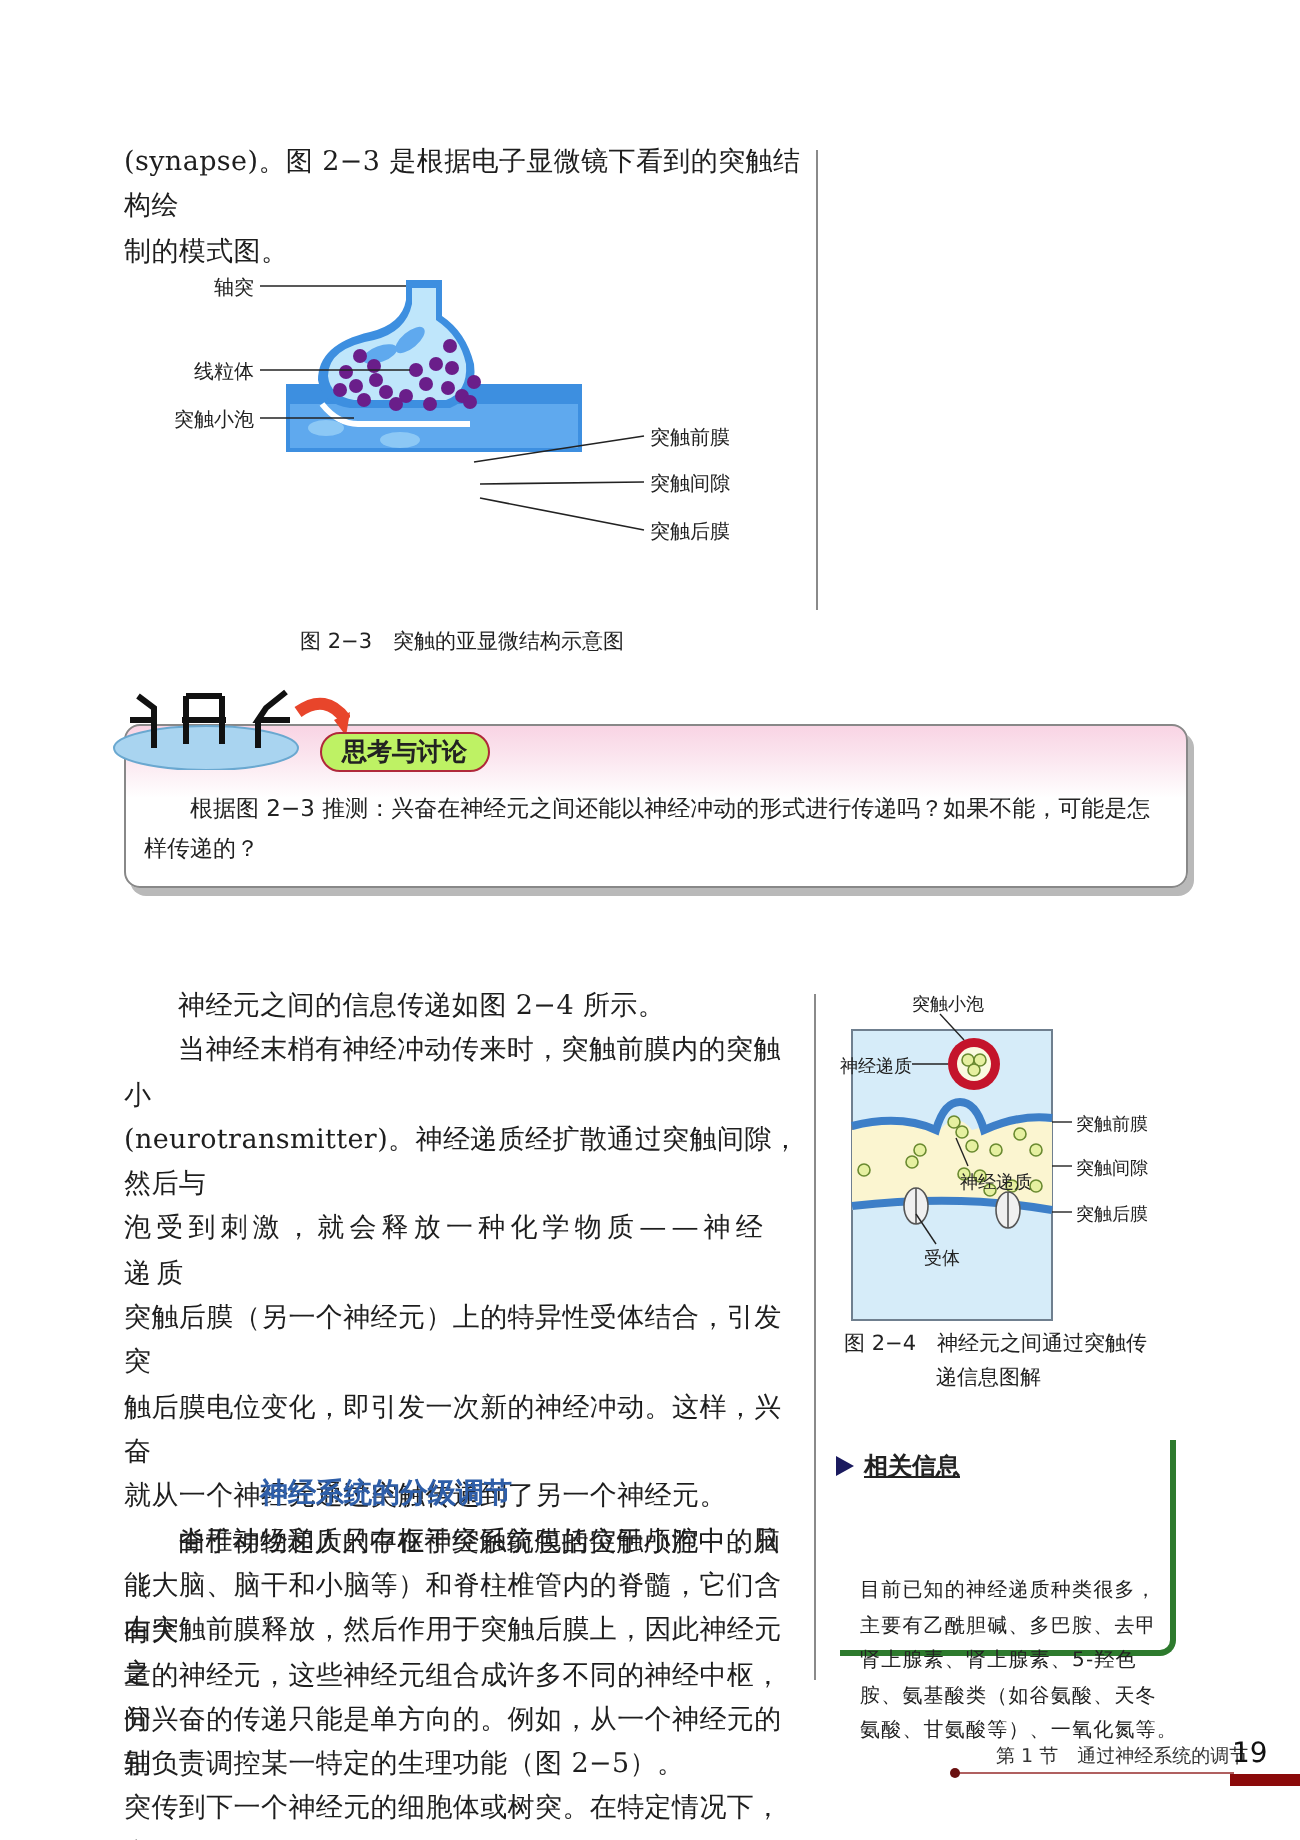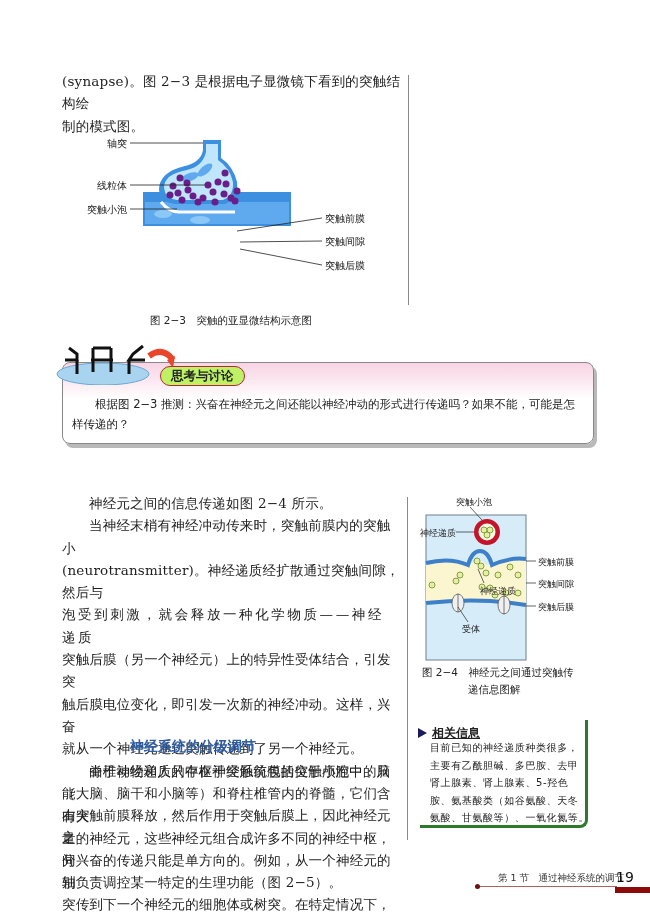--- a/index.html
+++ b/index.html
@@ -35,21 +35,21 @@
 
   
   .sec-title { font-size:14px; font-weight:bold; color:#2e5ea8; font-family:"DejaVu Sans", sans-serif;margin-left:40px; }
 
   
   .info-box {
     left:420px; top:720px; width:165px; height:105px;
     border-right:3px solid #2d7a2d; border-bottom:3px solid #2d7a2d; border-bottom-right-radius:8px;
   }
   .info-title { font-size:12px; font-weight:bold; color:#222; font-family:"DejaVu Sans", sans-serif; }
-  .info-text { font-size:10px; line-height:17.5px; color:#222; font-family:"DejaVu Sans", sans-serif; letter-spacing:0.6px; }
+  .info-text { font-size:10px; line-height:17.5px; color:#222; font-family:"DejaVu Sans", sans-serif; letter-spacing:0.6px;margin-top:48px; }
 
   
   .foot-text { font-size:9.5px; color:#333; font-family:"DejaVu Sans", sans-serif; }
   .foot-num { font-size:14px; color:#111; font-family:"DejaVu Sans", sans-serif; }
 </style>
 </head>
 <body>
 
 <div class="abs para" style="left:62px;top:70px;width:340px;">
   <div>(synapse)。图 2−3 是根据电子显微镜下看到的突触结构绘</div>

